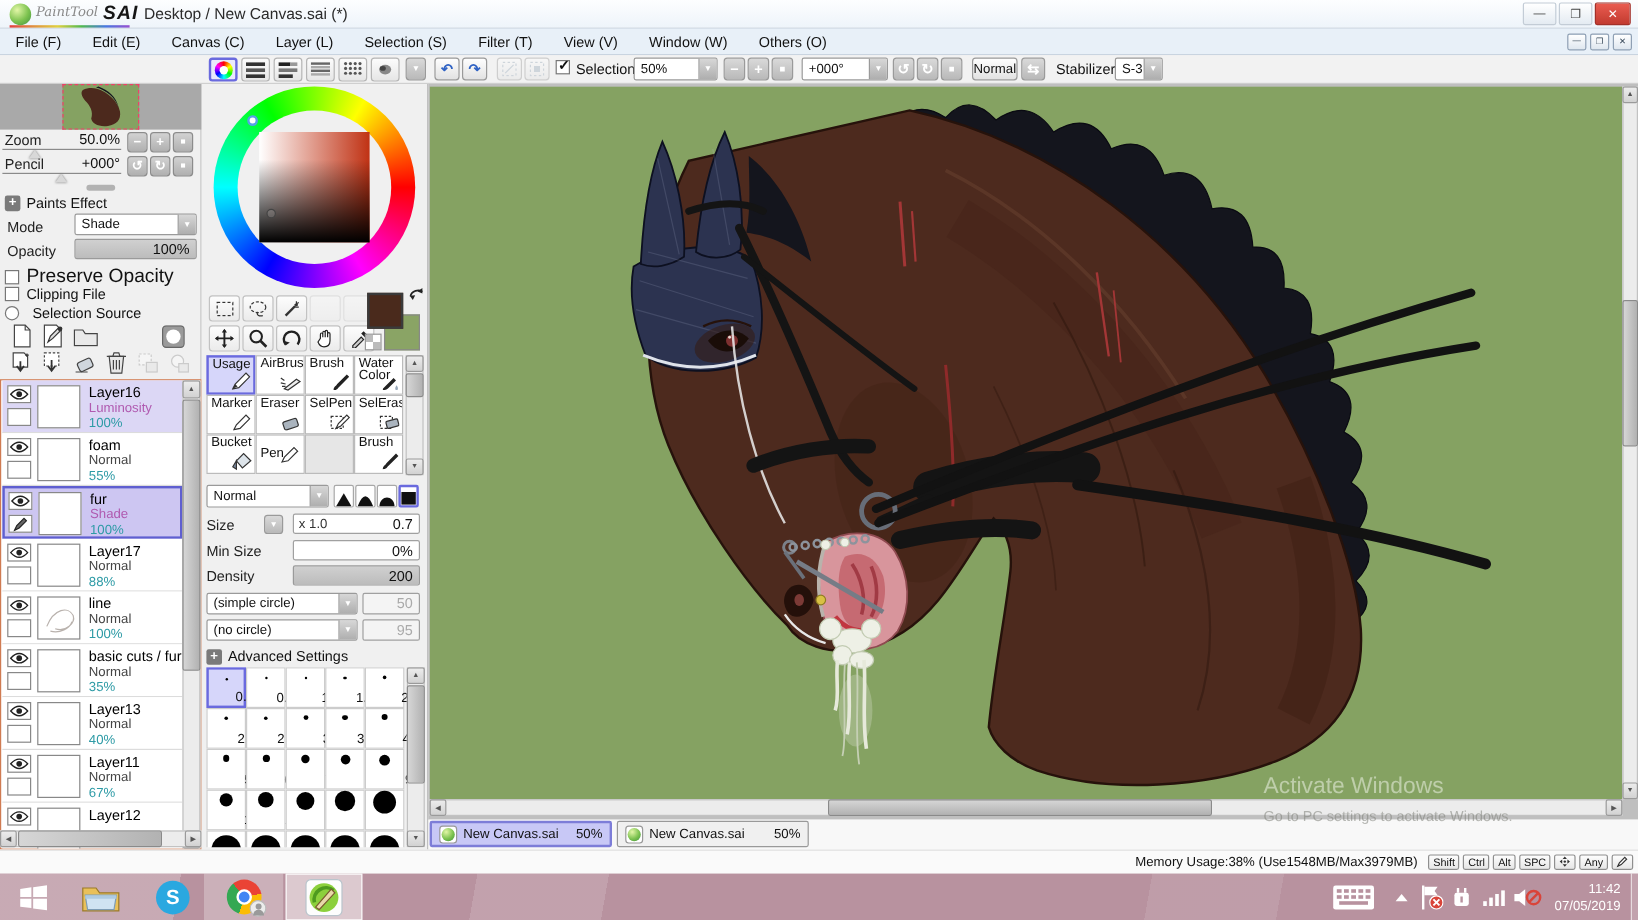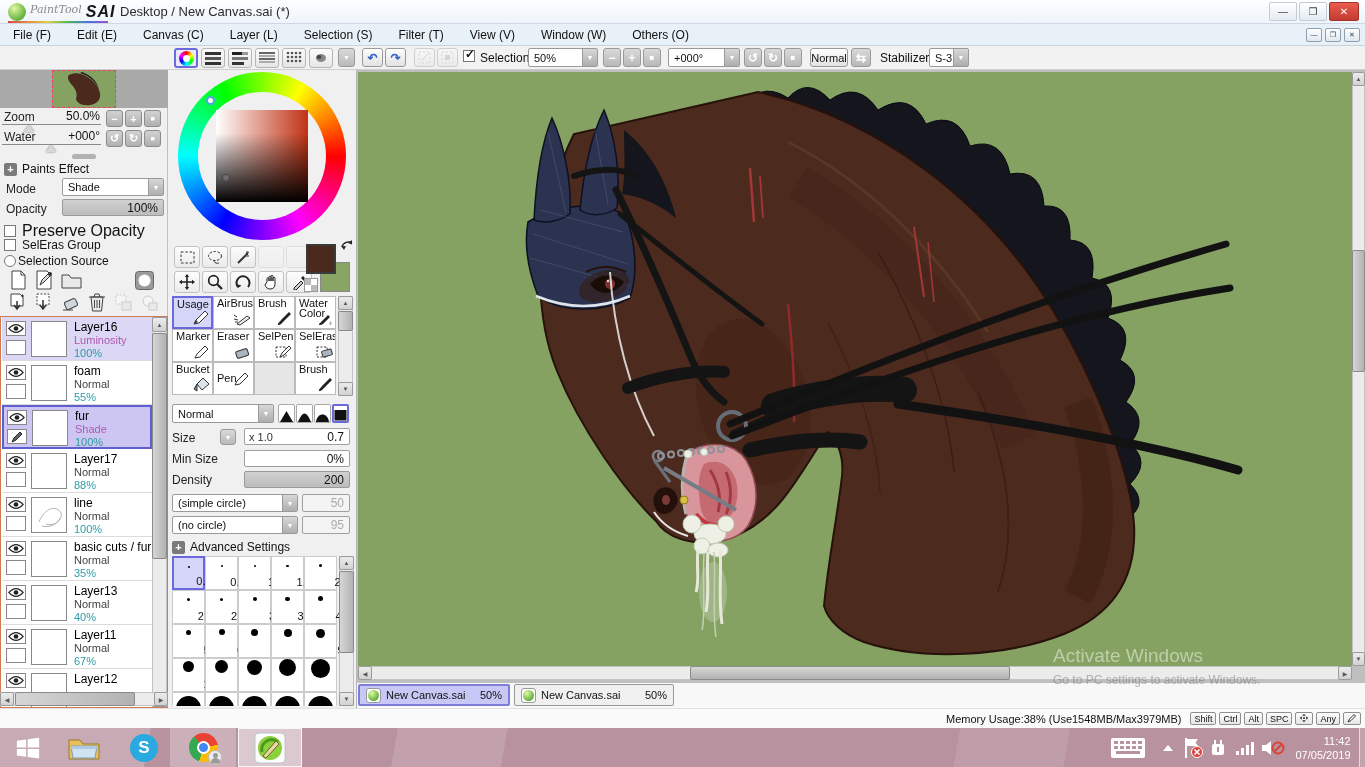--- a/index.html
+++ b/index.html
@@ -252,21 +252,21 @@
   <span class="abs fieldlbl" style="left:4px;top:40px">Zoom</span>
   <span class="abs" style="left:60px;top:39px;width:40px;text-align:right;font-size:12px">50.0%</span>
   <div class="slider-line" style="left:2px;top:54px;width:99px"></div>
   <div class="tri" style="left:24px;top:55px"></div>
   <div class="navbtn" style="left:106px;top:40px">−</div>
   <div class="navbtn" style="left:125px;top:40px">+</div>
   <div class="navbtn" style="left:144px;top:40px">
       <span style="font-size:7px">■</span>
     </div>
 
-  <span class="abs fieldlbl" style="left:4px;top:60px">Water</span>
+  <span class="abs fieldlbl" style="left:4px;top:60px">Pencil</span>
   <span class="abs" style="left:60px;top:59px;width:40px;text-align:right;font-size:12px">+000°</span>
   <div class="slider-line" style="left:2px;top:74px;width:99px"></div>
   <div class="tri" style="left:46px;top:75px"></div>
   <div class="navbtn" style="left:106px;top:60px">↺</div>
   <div class="navbtn" style="left:125px;top:60px">↻</div>
   <div class="navbtn" style="left:144px;top:60px">
       <span style="font-size:7px">■</span>
     </div>
   <div class="abs" style="left:72px;top:84px;width:24px;height:5px;background:#b2b2b2;border-radius:3px"></div>
 
@@ -282,23 +282,23 @@
   <span class="abs fieldlbl" style="left:6px;top:132px">Opacity</span>
   <div class="fillbox" style="position:absolute;left:62px;top:129px;width:102px;height:17px">
       <span class="rt">100%</span>
     </div>
   <div class="abs" style="left:4px;top:152px;display:flex;gap:6px;align-items:center">
       <span class="check"></span>
       <span style="font-size:16px">Preserve Opacity</span>
     </div>
   <div class="abs" style="left:4px;top:168px;display:flex;gap:6px;align-items:center">
       <span class="check"></span>
-      <span style="font-size:12px">SelEras Group</span>
-    </div>
-  <div class="abs" style="left:4px;top:184px;display:flex;gap:2px;align-items:center">
+      <span style="font-size:12px">Clipping File</span>
+    </div>
+  <div class="abs" style="left:4px;top:184px;display:flex;gap:11px;align-items:center">
       <span class="radio"></span>
       <span style="font-size:12px">Selection Source</span>
     </div>
 
   <div class="abs" style="left:4px;top:200px;width:160px;height:44px">
     <div class="abs" style="left:4px;top:0"><svg width="20" height="20">
           <path d="M4 1h9l4 4v14H4z" fill="#fff" stroke="#444"></path>
           <path d="M13 1v4h4" fill="none" stroke="#444"></path>
         </svg></div>
     <div class="abs" style="left:30px;top:0"><svg width="20" height="20">

